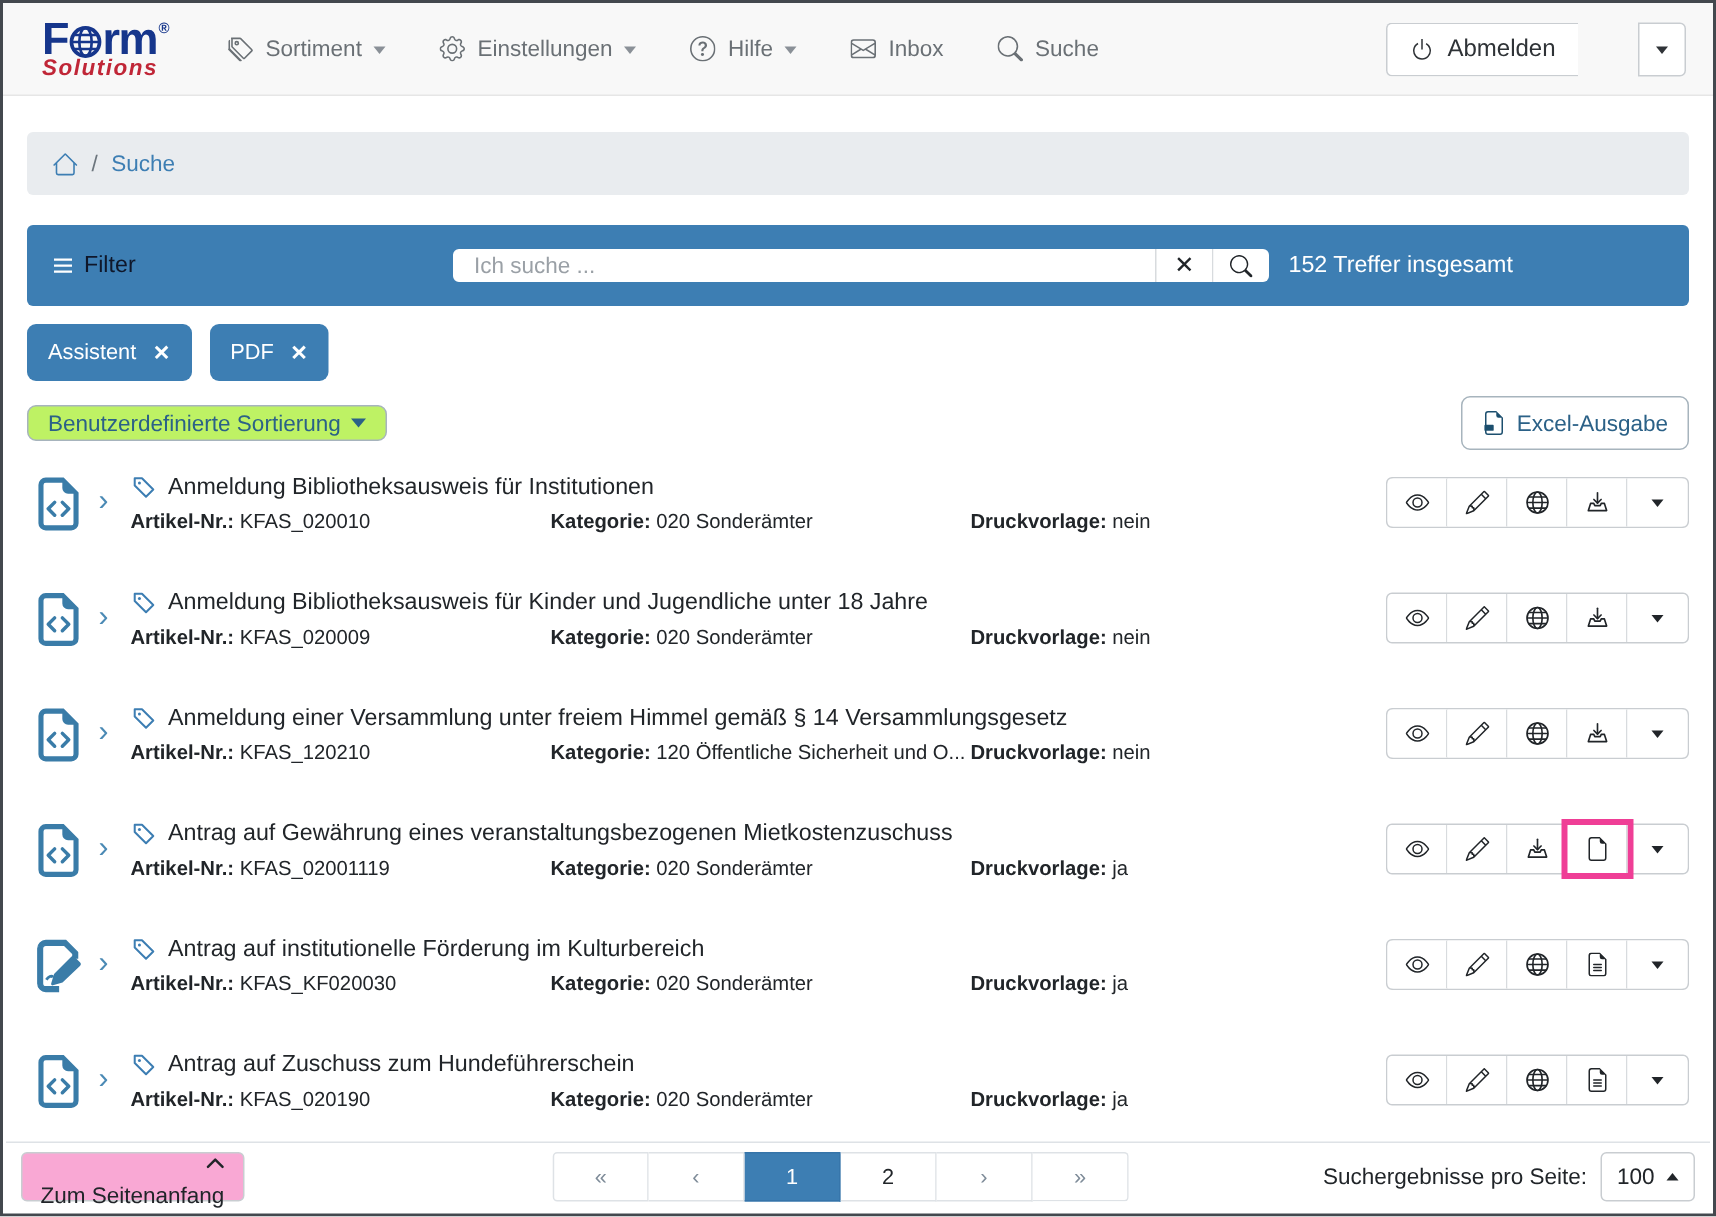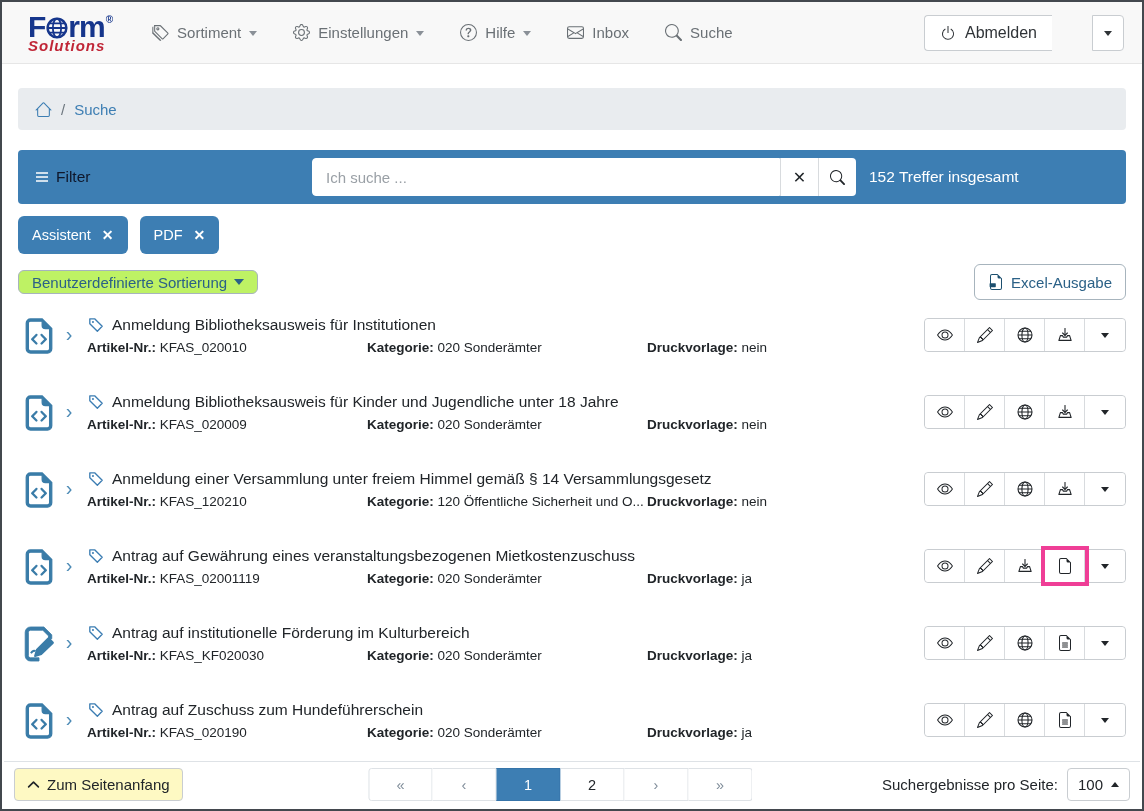--- a/index.html
+++ b/index.html
@@ -32,21 +32,21 @@
   .breadcrumb .bicon { width:17px; height:17px; display:inline-flex; color:#3d7eb3; cursor:pointer; }
   .breadcrumb .bicon svg { width:100%; height:100%; }
   .breadcrumb .sep { color:#6c757d; }
   .breadcrumb a { color:#3d7eb3; text-decoration:none; cursor:pointer; }
 
   
   .filterbar { margin-top:20px; height:54px; background:#3d7eb3; border-radius:4px; display:flex; align-items:center; padding:0 16px; }
   .filter-toggle { display:flex; align-items:center; gap:6px; color:#0f172a; font-size:15.5px; cursor:pointer; width:268px; }
   .filter-toggle .nicon { width:16px; height:16px; display:inline-flex; color:#fff; }
   .filter-toggle .nicon svg { width:100%; height:100%; }
-  .search-group { display:flex; height:38px;margin-left:10px; }
+  .search-group { display:flex; height:22px; }
   .search-input { width:468px; border:1px solid #fff; border-radius:4px 0 0 4px; padding:0 13px; font-size:15px; outline:none; color:#212529; font-family:"Liberation Sans",sans-serif; }
   .search-input::placeholder { color:#9aa0a6; }
   .sg-btn { width:38px; background:#fff; border:none; border-left:1px solid #d8dbde; display:flex; align-items:center; justify-content:center; cursor:pointer; color:#212529; font-size:16px; }
   .sg-btn:last-child { border-radius:0 4px 4px 0; }
   .sg-btn .nicon { width:15px; height:15px; display:inline-flex; }
   .sg-btn .nicon svg { width:100%; height:100%; }
   .results-summary { color:#fff; font-size:15.5px; margin-left:13px; }
 
   
   .chips { margin-top:12px; display:flex; gap:12px; }
@@ -80,21 +80,21 @@
   .abtn { width:40px; height:32px; background:#fff; border:none; border-right:1px solid #d8dbde; display:flex; align-items:center; justify-content:center; cursor:pointer; color:#212529; position:relative; }
   .abtn:first-child { border-radius:4px 0 0 4px; }
   .abtn:last-child { border-right:none; border-radius:0 4px 4px 0; }
   .abtn .nicon { width:16px; height:16px; display:inline-flex; }
   .abtn .nicon svg { width:100%; height:100%; }
   .abtn .vcaret { width:0; height:0; border-left:4px solid transparent; border-right:4px solid transparent; border-top:5px solid #212529; }
   .abtn.hl { z-index:3; }
 
   
   .footer { position:absolute; left:2px; right:2px; bottom:2px; height:46px; background:#fff; border-top:1px solid #dee2e6; display:flex; align-items:center; padding:0 10px; }
-  .top-btn { background:#fef9c3; border:1px solid #c9cdd1; border-radius:4px; height:33px; display:flex; align-items:center; gap:7px; padding:0 12px; font-size:15px; color:#212529; cursor:pointer; }
+  .top-btn { background:#f9a8d4; border:1px solid #c9cdd1; border-radius:4px; height:33px; display:flex; align-items:flex-end; gap:7px; padding:0 12px; font-size:15px; color:#212529; cursor:pointer;flex-direction:column; }
   .top-btn .nicon { width:13px; height:13px; display:inline-flex; color:#212529; }
   .top-btn .nicon svg { width:100%; height:100%; }
   .pagination { position:absolute; left:50%; transform:translateX(-53%); display:flex; }
   .pbtn { width:64px; height:33px; background:#fff; border:1px solid #dee2e6; border-left:none; display:flex; align-items:center; justify-content:center; font-size:14.5px; color:#7f8c99; cursor:pointer; }
   .pbtn:first-child { border-left:1px solid #dee2e6; border-radius:3px 0 0 3px; }
   .pbtn:last-child { border-radius:0 3px 3px 0; }
   .pbtn.page { color:#212529; }
   .pbtn.active { background:#3d7eb3; border-color:#3674a9; color:#fff; }
   .perpage { margin-left:auto; display:flex; align-items:center; gap:9px; font-size:15px; color:#212529; }
   .pp-select { border:1px solid #c9cdd1; border-radius:4px; height:33px; display:flex; align-items:center; gap:8px; padding:0 10px; cursor:pointer; background:#fff; }

